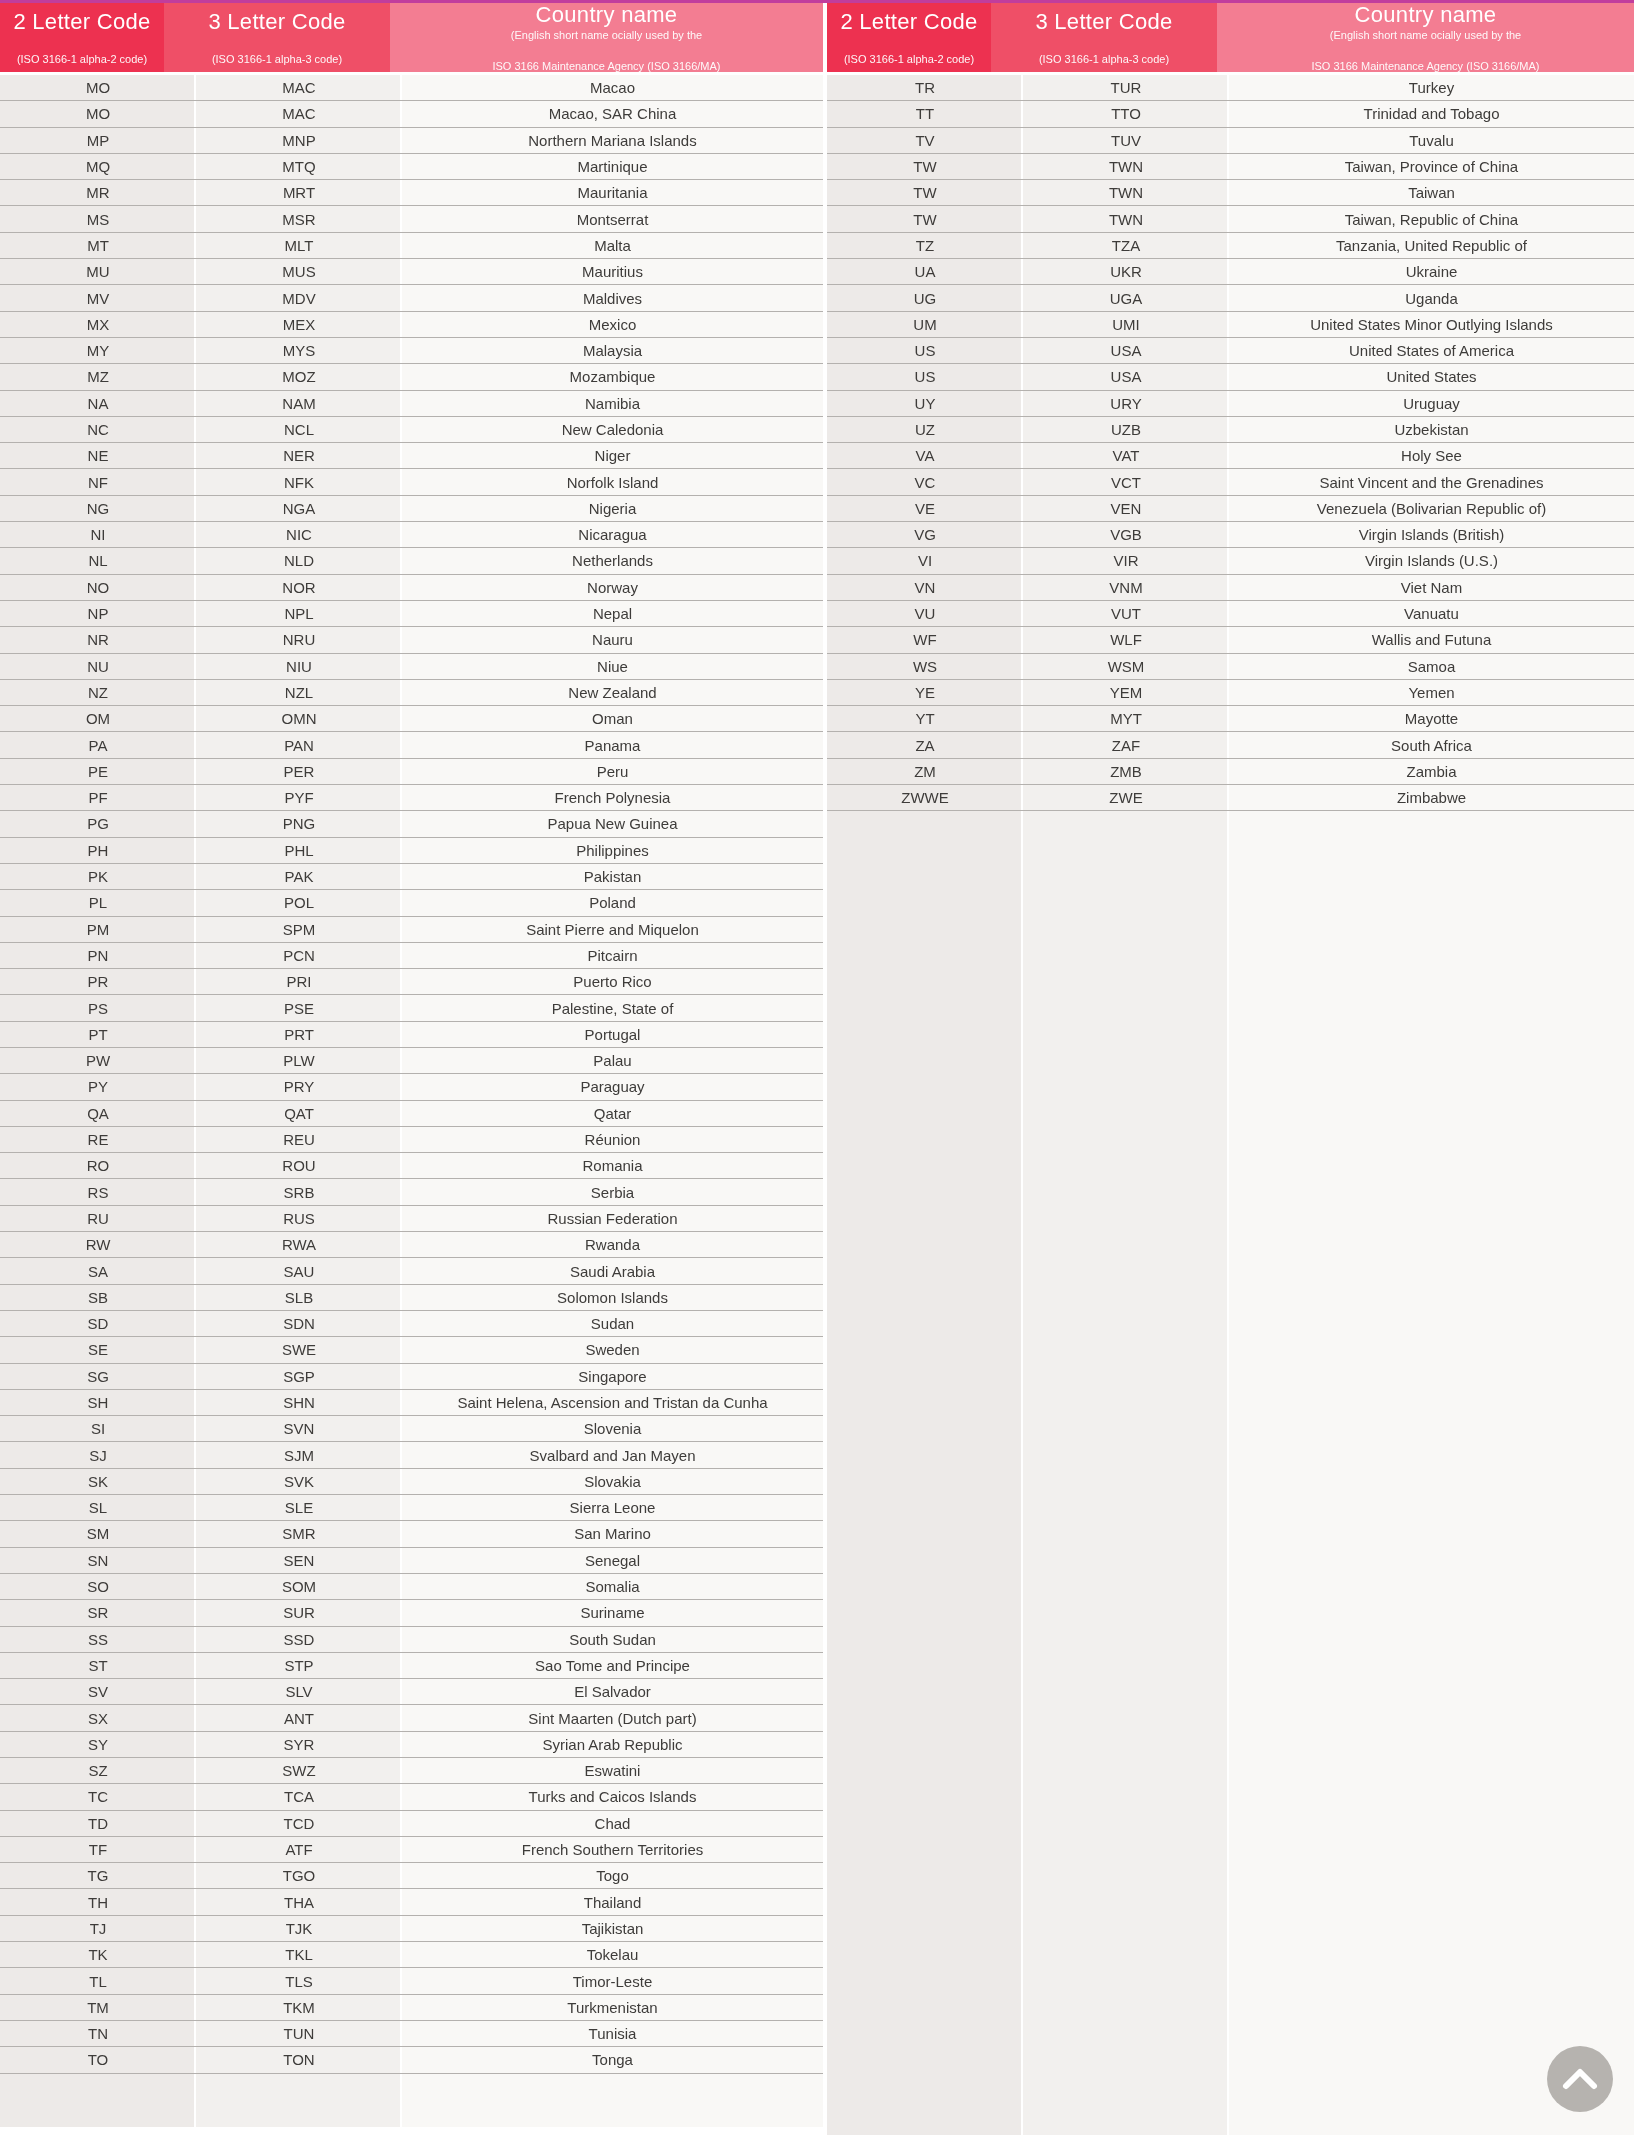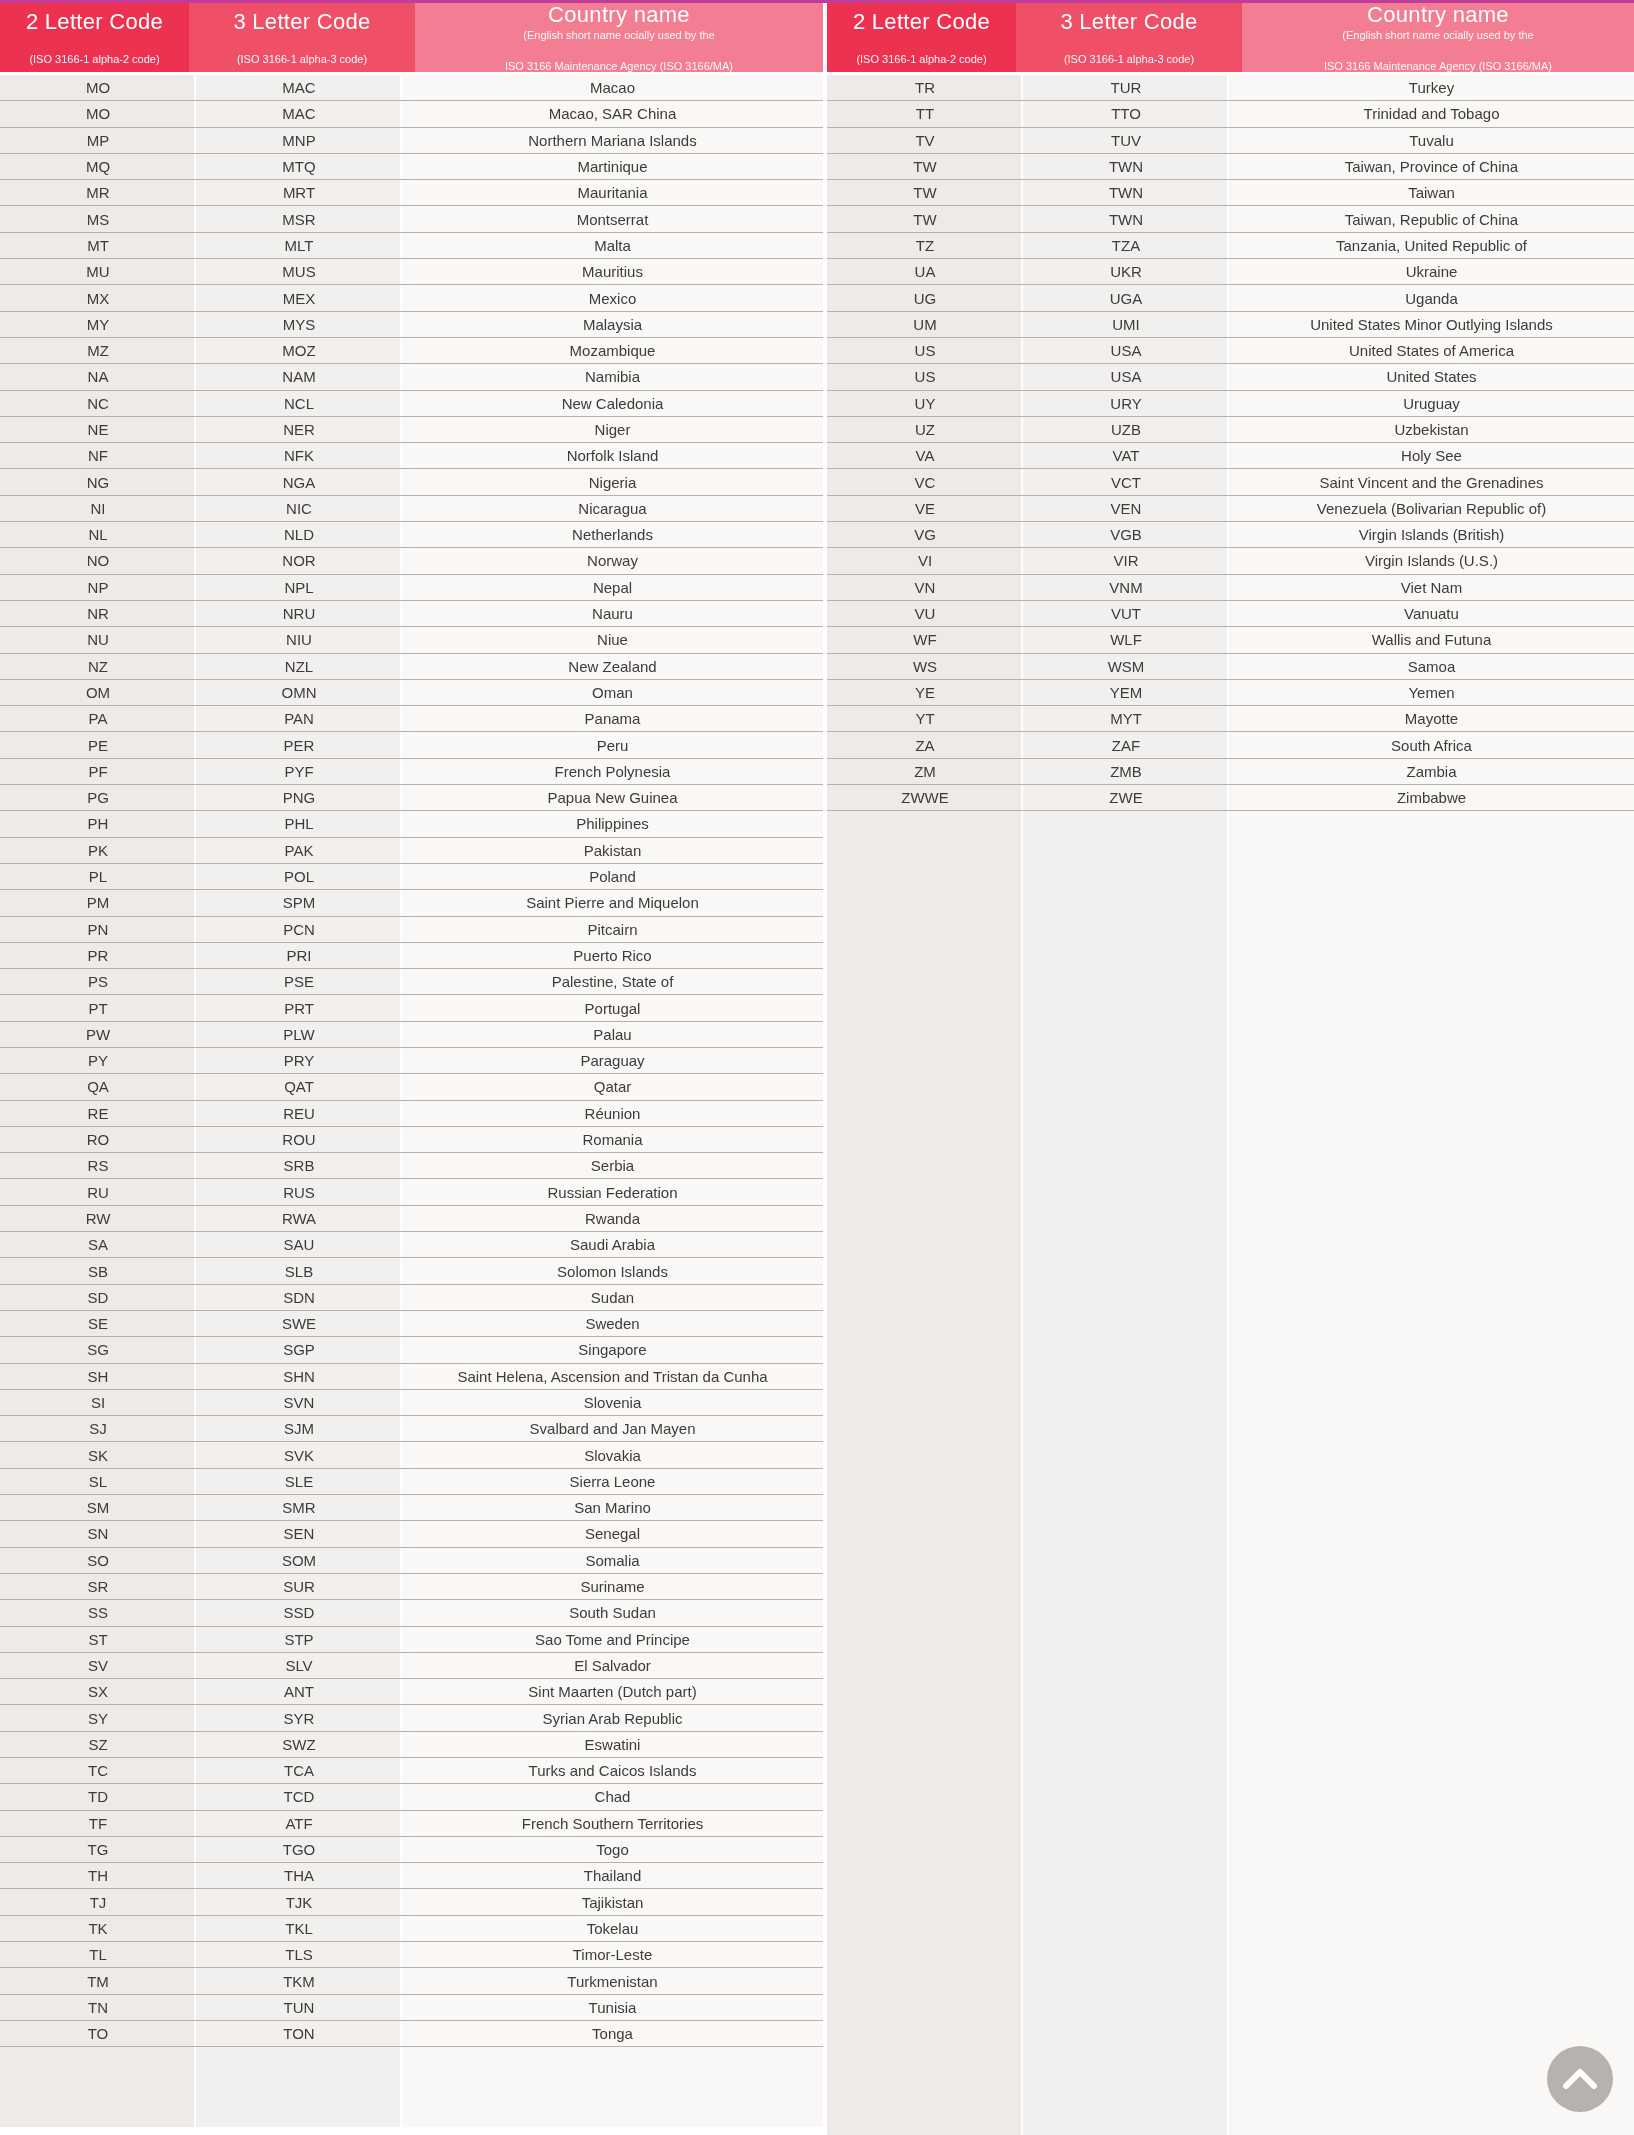--- a/index.html
+++ b/index.html
@@ -13,21 +13,21 @@
     width:1634px;height:2135px;position:relative;overflow:hidden;
     font-family:"Liberation Sans", sans-serif;
   }
   .topbar{height:3px;width:100%;background:var(--topbar)}
   .tables{display:flex;height:2132px;align-items:stretch}
   .tbl{display:flex;flex-direction:column}
   .tbl.left{width:823px;margin-right:4px}
   .tbl.right{width:807px}
   .thead{display:flex;height:72px;border-bottom:3px solid #fff}
   .hcell{display:flex;flex-direction:column;align-items:center;justify-content:center;color:#fff;text-align:center}
-  .hc1{width:189px;background:var(--h1)}
+  .hc1{width:164px;background:var(--h1)}
   .hc2{width:226px;background:var(--h2)}
   .hc3{flex:1;background:var(--h3)}
   .htitle{font-size:22px;line-height:1.15;font-weight:400;letter-spacing:.3px}
   .hsub{font-size:11px;line-height:1.3;margin-top:17px;opacity:.95}
   .hc3 .hsub{margin-top:1px}
   .hc3 .hsub + .hsub{margin-top:16px}
   .tbody{
     background:linear-gradient(to right,
       var(--band1) 0 194px, rgba(255,255,255,.85) 194px 196px,
       var(--band2) 196px 400px, rgba(255,255,255,.85) 400px 402px,
@@ -104,20 +104,25 @@
           <div class="cell c1">MT</div>
           <div class="cell c2">MLT</div>
           <div class="cell c3">Malta</div>
         </div>
         <div class="row">
           <div class="cell c1">MU</div>
           <div class="cell c2">MUS</div>
           <div class="cell c3">Mauritius</div>
         </div>
         <div class="row">
+          <div class="cell c1">MV</div>
+          <div class="cell c2">MDV</div>
+          <div class="cell c3">Maldives</div>
+        </div>
+        <div class="row">
           <div class="cell c1">MX</div>
           <div class="cell c2">MEX</div>
           <div class="cell c3">Mexico</div>
         </div>
         <div class="row">
           <div class="cell c1">MY</div>
           <div class="cell c2">MYS</div>
           <div class="cell c3">Malaysia</div>
         </div>
         <div class="row">

